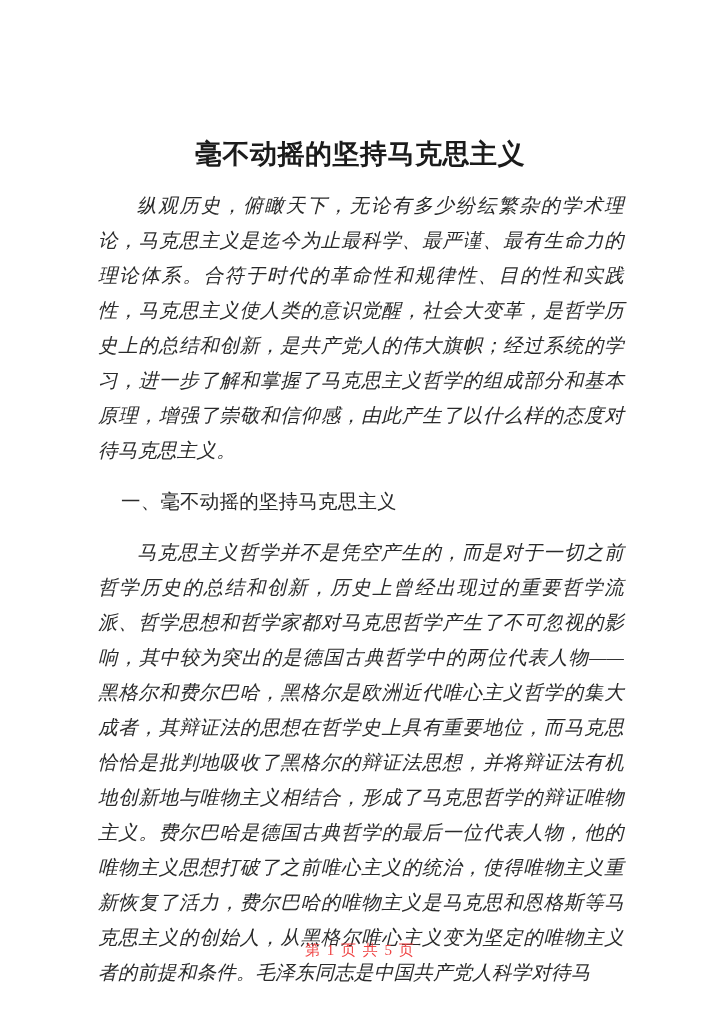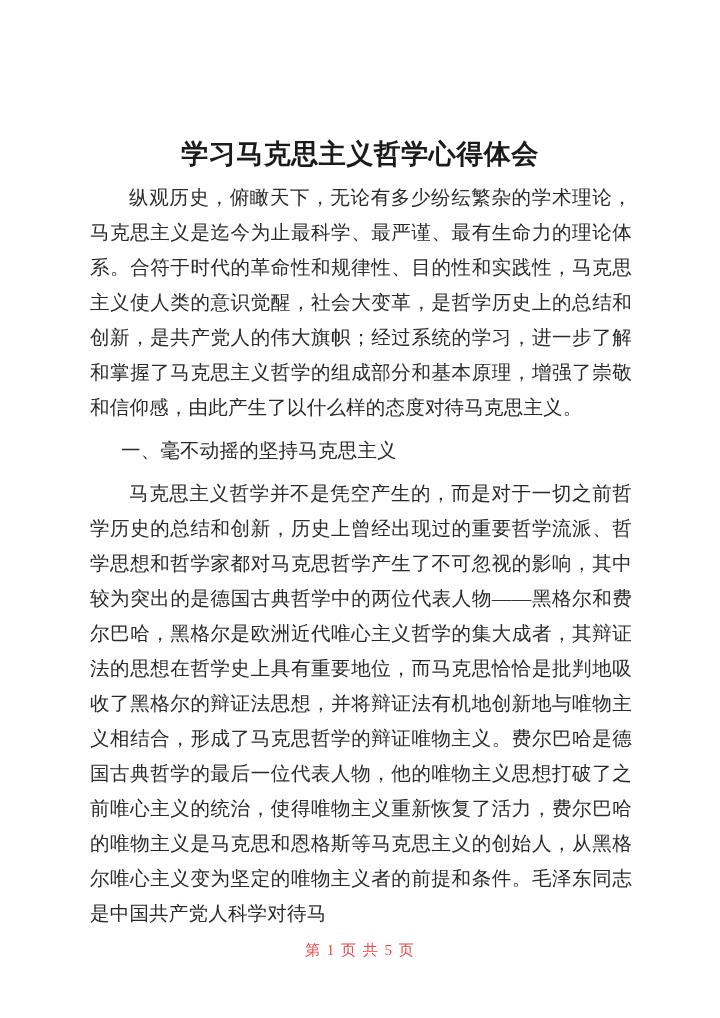--- a/index.html
+++ b/index.html
@@ -33,29 +33,30 @@
   }
 
   .body-block {
     position: absolute;
     left: 82px;
     top: 172px;
     width: 558px;
   }
 
   .para {
-    margin: 8px;
+    margin: 16px;
     font-size: 19.5px;
     line-height: 35px;
     color: #2a2a2a;
     text-align: justify;
     text-justify: inter-character;
     text-indent: 2em;
     letter-spacing: 0.2px;
     word-break: break-all;
+    font-style: italic;
   }
 
   .section-heading {
     margin: 0;
     font-size: 19.5px;
     line-height: 35px;
     font-weight: 400;
     color: #2a2a2a;
     text-indent: 2em;
     letter-spacing: 0.2px;
@@ -72,21 +73,21 @@
     line-height: 24px;
     color: #ef4444;
     letter-spacing: 1.5px;
   }
 </style>
 </head>
 <body>
 
 <div class="page">
 
-  <h1 class="doc-title">学习马克思主义哲学心得体会</h1>
+  <h1 class="doc-title">毫不动摇的坚持马克思主义</h1>
 
   <div class="body-block">
 
     <p class="para">纵观历史，俯瞰天下，无论有多少纷纭繁杂的学术理论，马克思主义是迄今为止最科学、最严谨、最有生命力的理论体系。合符于时代的革命性和规律性、目的性和实践性，马克思主义使人类的意识觉醒，社会大变革，是哲学历史上的总结和创新，是共产党人的伟大旗帜；经过系统的学习，进一步了解和掌握了马克思主义哲学的组成部分和基本原理，增强了崇敬和信仰感，由此产生了以什么样的态度对待马克思主义。</p>
 
     <p class="section-heading">一、毫不动摇的坚持马克思主义</p>
 
     <p class="para">马克思主义哲学并不是凭空产生的，而是对于一切之前哲学历史的总结和创新，历史上曾经出现过的重要哲学流派、哲学思想和哲学家都对马克思哲学产生了不可忽视的影响，其中较为突出的是德国古典哲学中的两位代表人物——黑格尔和费尔巴哈，黑格尔是欧洲近代唯心主义哲学的集大成者，其辩证法的思想在哲学史上具有重要地位，而马克思恰恰是批判地吸收了黑格尔的辩证法思想，并将辩证法有机地创新地与唯物主义相结合，形成了马克思哲学的辩证唯物主义。费尔巴哈是德国古典哲学的最后一位代表人物，他的唯物主义思想打破了之前唯心主义的统治，使得唯物主义重新恢复了活力，费尔巴哈的唯物主义是马克思和恩格斯等马克思主义的创始人，从黑格尔唯心主义变为坚定的唯物主义者的前提和条件。毛泽东同志是中国共产党人科学对待马</p>
 
   </div>

